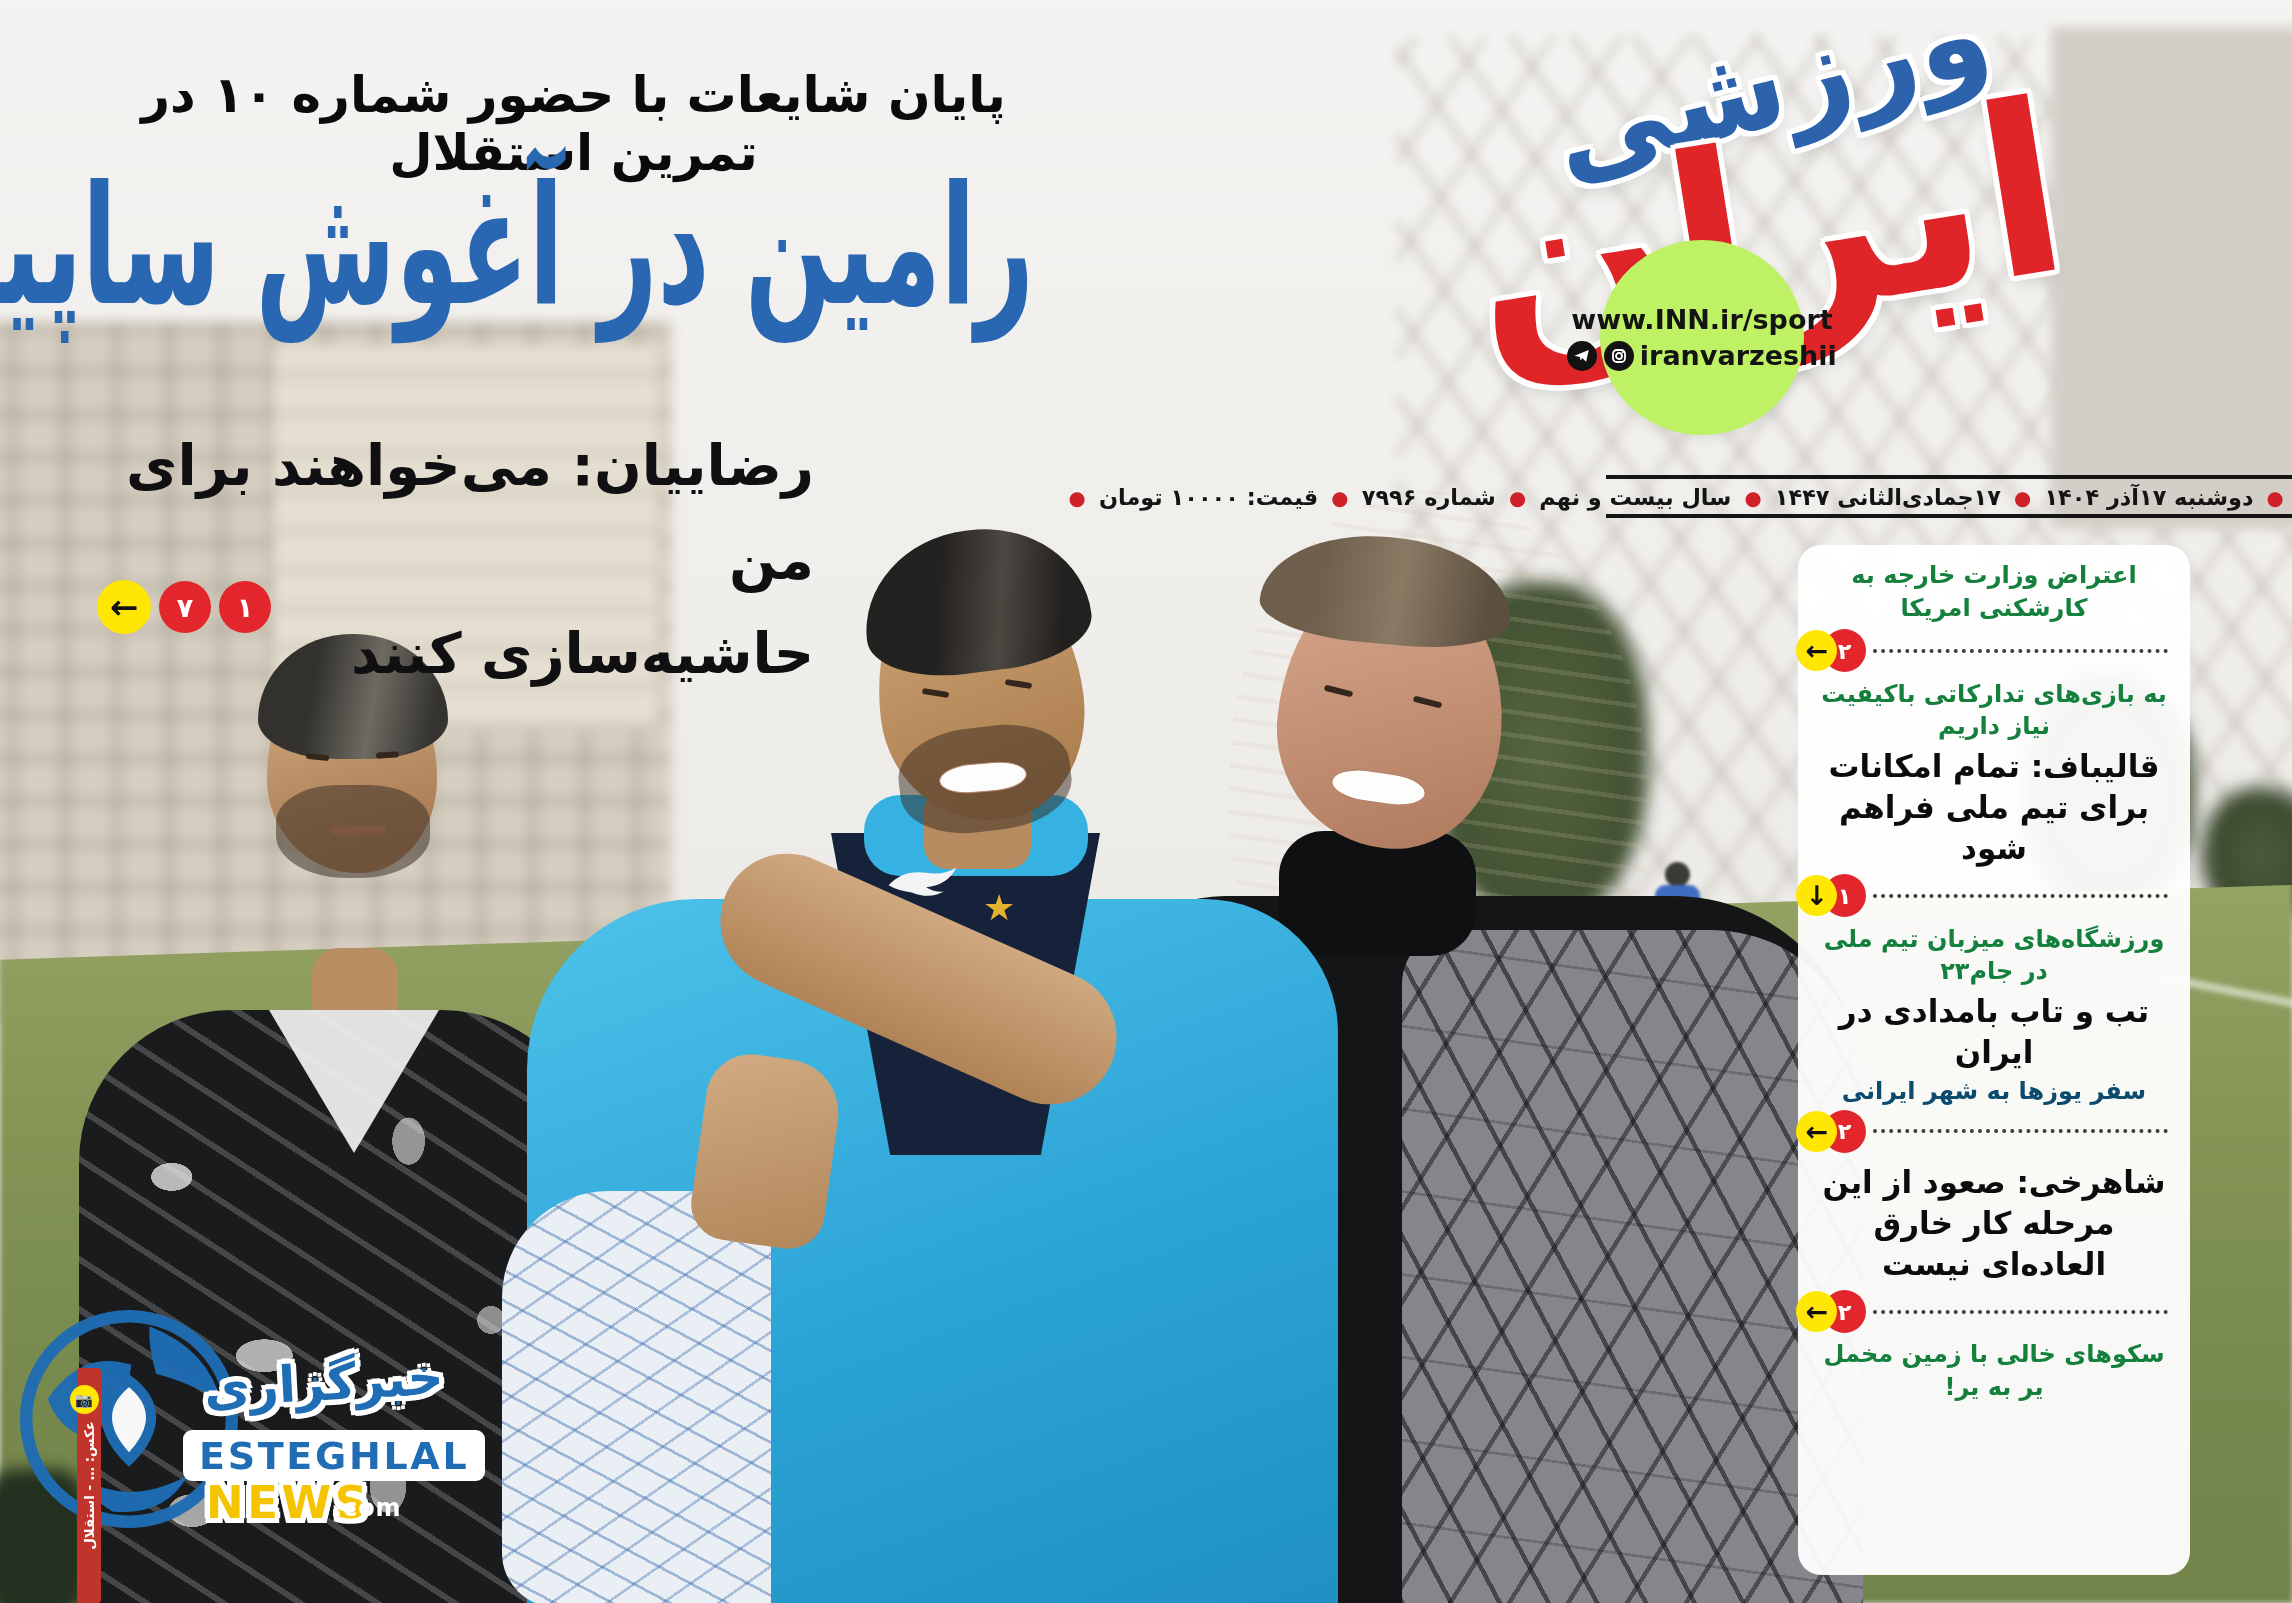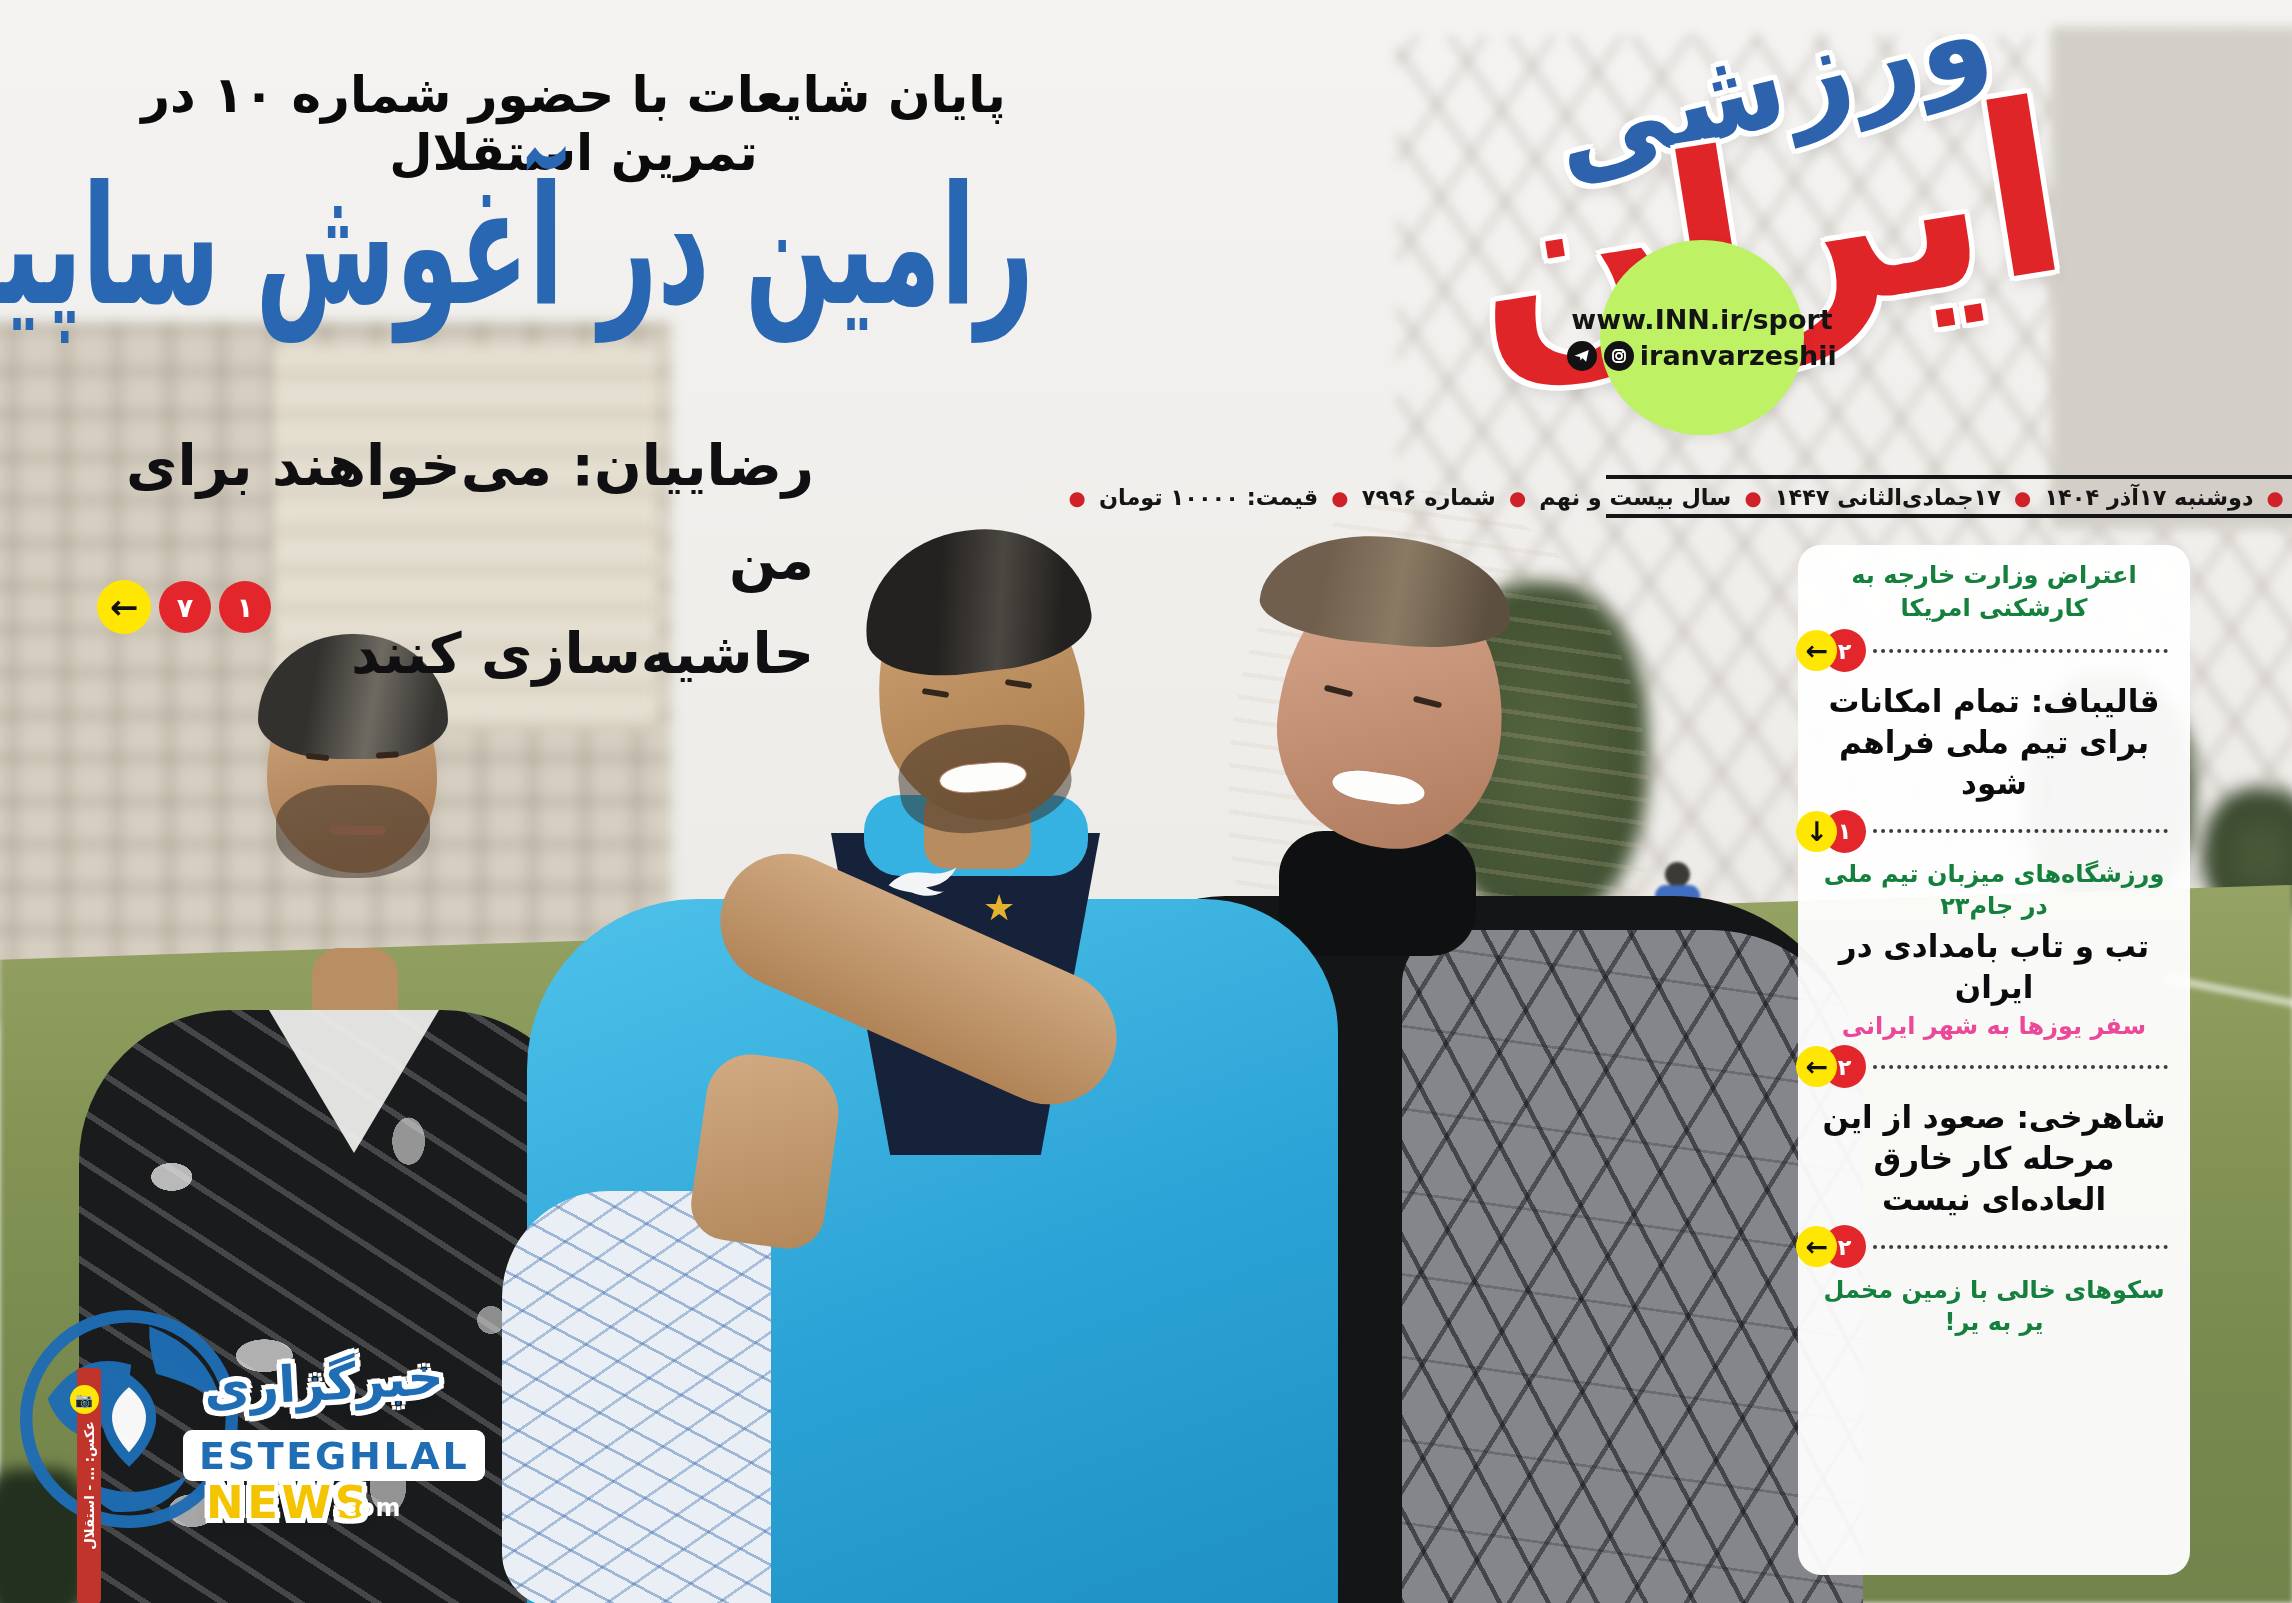--- a/index.html
+++ b/index.html
@@ -142,21 +142,21 @@
   .datestrip{left:1606px;top:475px;width:676px;border-top:4.5px solid #151515;
     border-bottom:4.5px solid #151515;padding:4.5px 7.2px;direction:rtl;text-align:center;
     font-size:22.4px;font-weight:bold;color:#141414;white-space:nowrap;}
   .datestrip .dot{color:#cf2127;font-size:19.7px;margin:0 5.4px;}
   
   .panel{left:1798px;top:545px;width:392px;height:1030px;background:rgba(255,255,255,.95);
     border-radius:23px;padding:12.5px 0 0 0;box-sizing:border-box;}
   .sb-item{padding:1.8px 18px 0 18px;text-align:center;direction:rtl;}
   .sb-kicker{font-size:24px;font-weight:bold;color:#15803d;line-height:1.35;}
   .sb-headline{font-size:31px;font-weight:bold;color:#0c0c0e;line-height:1.32;margin-top:3.6px;}
-  .sb-sub{font-size:24px;font-weight:bold;color:#ec4899;margin-top:3.6px;}
+  .sb-sub{font-size:24px;font-weight:bold;color:#0c4a6e;margin-top:3.6px;}
   .sb-divider{display:flex;direction:ltr;align-items:center;margin:5.4px 0 3.6px -19.7px;height:43px;}
   .sb-chip-y{width:41px;height:41px;border-radius:50%;background:#ffe603;color:#111;
     display:flex;align-items:center;justify-content:center;font-size:27px;font-weight:bold;z-index:2;}
   .sb-chip-r{width:43px;height:43px;border-radius:50%;background:#e2262b;color:#fff;
     display:flex;align-items:center;justify-content:center;font-size:22.4px;font-weight:bold;
     margin-left:-14.3px;z-index:1;}
   .sb-dots{flex:1;border-top:4.5px dotted #3c3c3c;margin:0 3.6px 0 7.2px;}
   
   .wm-ball{left:16px;top:1306px;width:226px;height:226px;opacity:.97;}
   .wm-agency{left:204px;top:1354px;font-size:50px;font-weight:bold;color:#1f6db4;
@@ -290,20 +290,21 @@
     <div class="sb-item">
       <div class="sb-kicker">اعتراض وزارت خارجه به کارشکنی امریکا</div>
       <div class="sb-divider">
         <span class="sb-chip-y">←</span>
         <span class="sb-chip-r">۲</span>
         <span class="sb-dots"></span>
       </div>
     </div>
 
     <div class="sb-item">
+      <div class="sb-kicker">به بازی‌های تدارکاتی باکیفیت نیاز داریم</div>
       <div class="sb-headline">قالیباف: تمام امکانات برای تیم ملی فراهم شود</div>
       <div class="sb-divider">
         <span class="sb-chip-y">↓</span>
         <span class="sb-chip-r">۱</span>
         <span class="sb-dots"></span>
       </div>
     </div>
 
     <div class="sb-item">
       <div class="sb-kicker">ورزشگاه‌های میزبان تیم ملی در جام۲۳</div>

